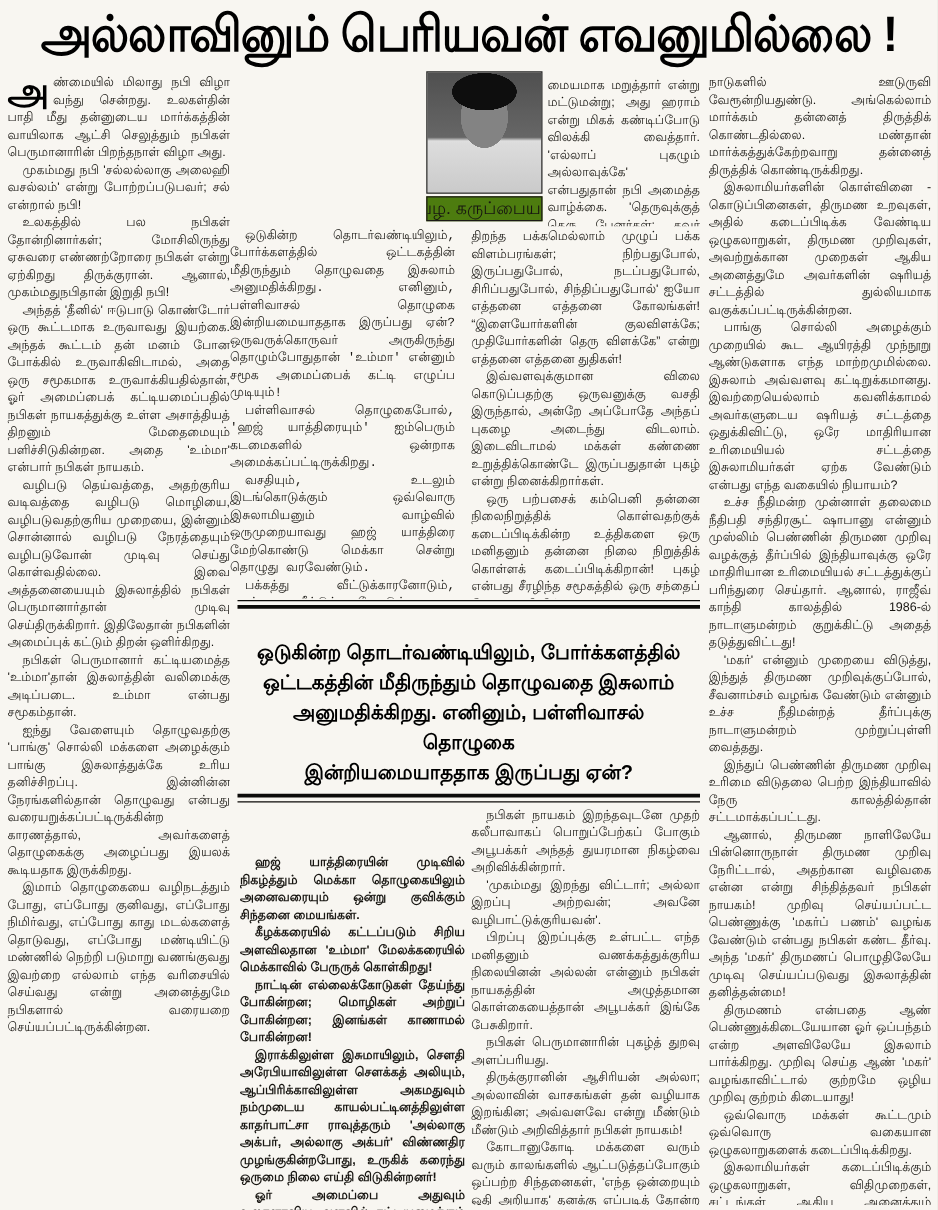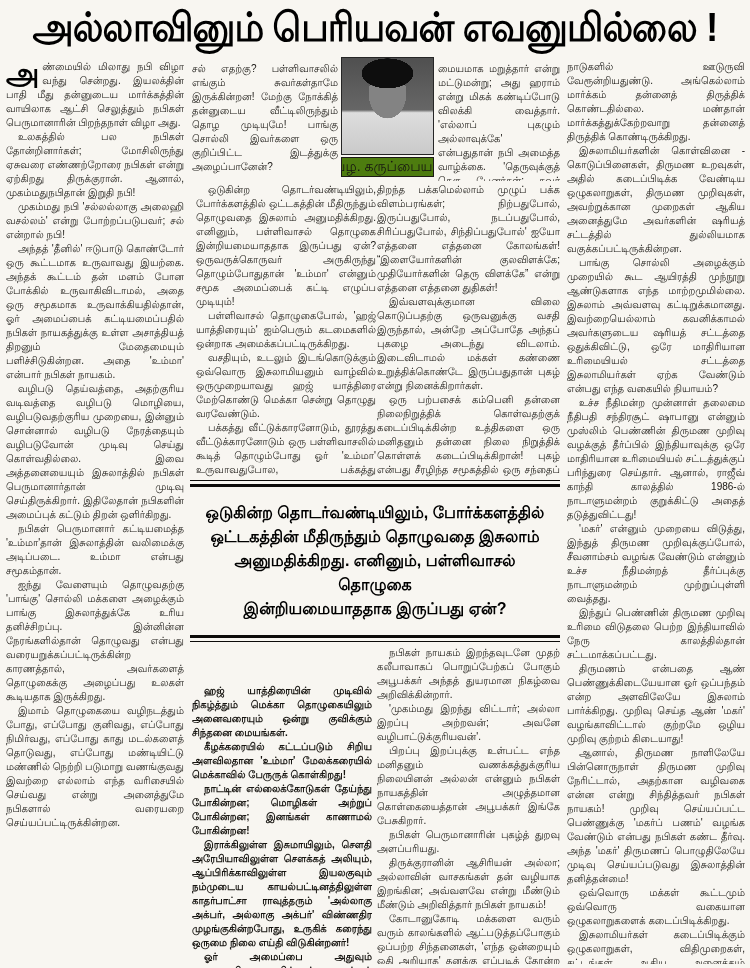--- a/index.html
+++ b/index.html
@@ -42,58 +42,55 @@
     font-size:14px; font-weight:normal; white-space:nowrap; overflow:hidden;
   }
   .pullquote {
     position:absolute; left:190px; top:480px; width:370px; height:162px;
     display:flex; flex-direction:column;
   }
   .dbl-rule { height:7px; }
   .dbl-rule.top { border-top:1.5px solid #0c0b09; border-bottom:3.5px solid #0c0b09; }
   .dbl-rule.bottom { border-top:3.5px solid #0c0b09; border-bottom:1.5px solid #0c0b09; }
   .pq-text {
-    flex:1; display:flex; flex-direction:column; justify-content:center;
+    flex:1; display:flex; flex-direction:column; justify-content:flex-end;
     text-align:center; font-weight:bold; font-size:16px; line-height:24px;
     padding:4px 6px; color:#000;
   }
   .pq-line { text-indent:0; }
   
   .c1  { left:6px;   top:60px;  width:178px; height:904px; }
   .c2a { left:192px; top:62px;  width:146px; height:119px; }
-  .c2b { left:196px; top:183px; width:180px; height:296px; }
+  .c2b { left:184px; top:183px; width:180px; height:296px;font-family:Liberation Mono, monospace; }
   .c3a { left:438px; top:62px;  width:122px; height:119px; }
   .c3b { left:377px; top:183px; width:183px; height:296px; }
   .c2c { left:192px; top:684px; width:180px; height:318px;font-weight:bold; }
   .c3c { left:377px; top:646px; width:183px; height:318px; }
   .c4  { left:567px; top:60px;  width:178px; height:904px; }
 </style>
 </head>
 <body>
 
 <div class="sheet">
 
   <div class="headline">அல்லாவினும் பெரியவன் எவனுமில்லை !</div>
 
   <div class="col c1">
-    <p class="para cont"><span class="dropcap">அ</span><span>ண்மையில் மிலாது நபி விழா வந்து சென்றது. இயலக்தின் பாதி மீது தன்னுடைய மார்க்கத்தின் வாயிலாக ஆட்சி செலுத்தும் நபிகள் பெருமானாரின் பிறந்தநாள் விழா அது.</span></p>
+    <p class="para cont"><span class="dropcap">அ</span><span>ண்மையில் மிலாது நபி விழா வந்து சென்றது. உலகள்தின் பாதி மீது தன்னுடைய மார்க்கத்தின் வாயிலாக ஆட்சி செலுத்தும் நபிகள் பெருமானாரின் பிறந்தநாள் விழா அது.</span></p>
     <div>
+        <p class="para">முகம்மது நபி 'சல்லல்லாகு அலைஹி வசல்லம்' என்று போற்றப்படுபவர்; சல் என்றால் நபி!</p>
         <p class="para">உலகத்தில் பல நபிகள் தோன்றினார்கள்; மோசிலிருந்து ஏசுவரை எண்ணற்றோரை நபிகள் என்று ஏற்கிறது திருக்குரான். ஆனால், முகம்மதுநபிதான் இறுதி நபி!</p>
-        <p class="para">முகம்மது நபி 'சல்லல்லாகு அலைஹி வசல்லம்' என்று போற்றப்படுபவர்; சல் என்றால் நபி!</p>
         <p class="para">அந்தத் 'தீனில்' ஈடுபாடு கொண்டோர் ஒரு கூட்டமாக உருவாவது இயற்கை. அந்தக் கூட்டம் தன் மனம் போன போக்கில் உருவாகிவிடாமல், அதை ஒரு சமூகமாக உருவாக்கியதில்தான், ஓர் அமைப்பைக் கட்டியமைப்பதில் நபிகள் நாயகத்துக்கு உள்ள அசாத்தியத் திறனும் மேதைமையும் பளிச்சிடுகின்றன. அதை 'உம்மா' என்பார் நபிகள் நாயகம்.</p>
         <p class="para">வழிபடு தெய்வத்தை, அதற்குரிய வடிவத்தை வழிபடு மொழியை, வழிபடுவதற்குரிய முறையை, இன்னும் சொன்னால் வழிபடு நேரத்தையும் வழிபடுவோன் முடிவு செய்து கொள்வதில்லை. இவை அத்தனையையும் இசுலாத்தில் நபிகள் பெருமானார்தான் முடிவு செய்திருக்கிறார். இதிலேதான் நபிகளின் அமைப்புக் கட்டும் திறன் ஒளிர்கிறது.</p>
         <p class="para">நபிகள் பெருமானார் கட்டியமைத்த 'உம்மா'தான் இசுலாத்தின் வலிமைக்கு அடிப்படை. உம்மா என்பது சமூகம்தான்.</p>
-        <p class="para">ஐந்து வேளையும் தொழுவதற்கு 'பாங்கு' சொல்லி மக்களை அழைக்கும் பாங்கு இசுலாத்துக்கே உரிய தனிச்சிறப்பு. இன்னின்ன நேரங்களில்தான் தொழுவது என்பது வரையறுக்கப்பட்டிருக்கின்ற காரணத்தால், அவர்களைத் தொழுகைக்கு அழைப்பது உலகள் கூடியதாக இருக்கிறது.</p>
+        <p class="para">ஐந்து வேளையும் தொழுவதற்கு 'பாங்கு' சொல்லி மக்களை அழைக்கும் பாங்கு இசுலாத்துக்கே உரிய தனிச்சிறப்பு. இன்னின்ன நேரங்களில்தான் தொழுவது என்பது வரையறுக்கப்பட்டிருக்கின்ற காரணத்தால், அவர்களைத் தொழுகைக்கு அழைப்பது இயலக் கூடியதாக இருக்கிறது.</p>
         <p class="para">இமாம் தொழுகையை வழிநடத்தும் போது, எப்போது குனிவது, எப்போது நிமிர்வது, எப்போது காது மடல்களைத் தொடுவது, எப்போது மண்டியிட்டு மண்ணில் நெற்றி படுமாறு வணங்குவது இவற்றை எல்லாம் எந்த வரிசையில் செய்வது என்று அனைத்துமே நபிகளால் வரையறை செய்யப்பட்டிருக்கின்றன.</p>
       </div>
   </div>
 
-  <div class="col c2a cont">
-      <p class="para">சல் எதற்கு? பள்ளிவாசலில் எங்கும் சுவர்கள்தாமே இருக்கின்றன! மேற்கு நோக்கித் தன்னுடைய வீட்டிலிருந்தும் தொழ முடியுமே! பாங்கு சொல்லி இவர்களை ஒரு குறிப்பிட்ட இடத்துக்கு அழைப்பானேன்?</p>
-    </div>
 
   <div class="photo"></div>
   <div class="caption">பழ. கருப்பையா</div>
 
   <div class="col c3a cont">
       <p class="para">மையமாக மறுத்தார் என்று மட்டுமன்று; அது ஹராம் என்று மிகக் கண்டிப்போடு விலக்கி வைத்தார். 'எல்லாப் புகழும் அல்லாவுக்கே' என்பதுதான் நபி அமைத்த வாழ்க்கை. 'தெருவுக்குத் தெரு பேனர்கள்; கவர் பேனர்கள்; பதினாறு</p>
     </div>
 
   <div class="col c2b">
       <p class="para">ஒடுகின்ற தொடர்வண்டியிலும், போர்க்களத்தில் ஒட்டகத்தின் மீதிருந்தும் தொழுவதை இசுலாம் அனுமதிக்கிறது. எனினும், பள்ளிவாசல் தொழுகை இன்றியமையாததாக இருப்பது ஏன்? ஒருவருக்கொருவர் அருகிருந்து தொழும்போதுதான் 'உம்மா' என்னும் சமூக அமைப்பைக் கட்டி எழுப்ப முடியும்!</p>
@@ -116,39 +113,39 @@
         <p class="pq-line">அனுமதிக்கிறது. எனினும், பள்ளிவாசல் தொழுகை</p>
         <p class="pq-line">இன்றியமையாததாக இருப்பது ஏன்?</p>
       </div>
     <div class="dbl-rule bottom"></div>
   </div>
 
   <div class="col c2c">
       <p class="para">ஹஜ் யாத்திரையின் முடிவில் நிகழ்த்தும் மெக்கா தொழுகையிலும் அனைவரையும் ஒன்று குவிக்கும் சிந்தனை மையங்கள்.</p>
       <p class="para">கீழக்கரையில் கட்டப்படும் சிறிய அளவிலதான 'உம்மா' மேலக்கரையில் மெக்காவில் பேருருக் கொள்கிறது!</p>
       <p class="para">நாட்டின் எல்லைக்கோடுகள் தேய்ந்து போகின்றன; மொழிகள் அற்றுப் போகின்றன; இனங்கள் காணாமல் போகின்றன!</p>
-      <p class="para">இராக்கிலுள்ள இசுமாயிலும், செளதி அரேபியாவிலுள்ள செளக்கத் அலியும், ஆப்பிரிக்காவிலுள்ள இயலகுவும் நம்முடைய காயல்பட்டினத்திலுள்ள காதர்பாட்சா ராவுத்தரும் 'அல்லாகு அக்பர், அல்லாகு அக்பர்' விண்ணதிர முழங்குகின்றபோது, உருகிக் கரைந்து ஒருமை நிலை எய்தி விடுகின்றனர்!</p>
+      <p class="para">இராக்கிலுள்ள இசுமாயிலும், செளதி அரேபியாவிலுள்ள செளக்கத் அலியும், ஆப்பிரிக்காவிலுள்ள அகமதுவும் நம்முடைய காயல்பட்டினத்திலுள்ள காதர்பாட்சா ராவுத்தரும் 'அல்லாகு அக்பர், அல்லாகு அக்பர்' விண்ணதிர முழங்குகின்றபோது, உருகிக் கரைந்து ஒருமை நிலை எய்தி விடுகின்றனர்!</p>
       <p class="para">ஓர் அமைப்பை அதுவும் உலகளாவிய அளவில் கட்டியமைக்கும் திறனில் நபிகள் நாயகத்துக்கு இணையாக யாருமில்லை!</p>
     </div>
 
   <div class="col c3c">
       <p class="para">நபிகள் நாயகம் இறந்தவுடனே முதற் கலீபாவாகப் பொறுப்பேற்கப் போகும் அபூபக்கர் அந்தத் துயரமான நிகழ்வை அறிவிக்கின்றார்.</p>
       <p class="para">'முகம்மது இறந்து விட்டார்; அல்லா இறப்பு அற்றவன்; அவனே வழிபாட்டுக்குரியவன்'.</p>
       <p class="para">பிறப்பு இறப்புக்கு உள்பட்ட எந்த மனிதனும் வணக்கத்துக்குரிய நிலையினன் அல்லன் என்னும் நபிகள் நாயகத்தின் அழுத்தமான கொள்கையைத்தான் அபூபக்கர் இங்கே பேசுகிறார்.</p>
       <p class="para">நபிகள் பெருமானாரின் புகழ்த் துறவு அளப்பரியது.</p>
       <p class="para">திருக்குரானின் ஆசிரியன் அல்லா; அல்லாவின் வாசகங்கள் தன் வழியாக இறங்கின; அவ்வளவே என்று மீண்டும் மீண்டும் அறிவித்தார் நபிகள் நாயகம்!</p>
       <p class="para">கோடானுகோடி மக்களை வரும் வரும் காலங்களில் ஆட்படுத்தப்போகும் ஒப்பற்ற சிந்தனைகள், 'எந்த ஒன்றையும் ஓதி அறியாத' தனக்கு எப்படித் தோன்ற முடியும் என்பதே நபிகளின் நிலைப்பாடு! ஆகவே அல்லா ஓதுவித்ததைத் திரும்ப ஓதுகின்றவராகவே தன்னை வெளிப்படுத்திக் கொள்கிறார் பெருமானார்.</p>
     </div>
 
   <div class="col c4 cont">
       <p class="para">நாடுகளில் ஊடுருவி வேரூன்றியதுண்டு. அங்கெல்லாம் மார்க்கம் தன்னைத் திருத்திக் கொண்டதில்லை. மண்தான் மார்க்கத்துக்கேற்றவாறு தன்னைத் திருத்திக் கொண்டிருக்கிறது.</p>
       <p class="para">இசுலாமியர்களின் கொள்வினை - கொடுப்பினைகள், திருமண உறவுகள், அதில் கடைப்பிடிக்க வேண்டிய ஒழுகலாறுகள், திருமண முறிவுகள், அவற்றுக்கான முறைகள் ஆகிய அனைத்துமே அவர்களின் ஷரியத் சட்டத்தில் துல்லியமாக வகுக்கப்பட்டிருக்கின்றன.</p>
       <p class="para">பாங்கு சொல்லி அழைக்கும் முறையில் கூட ஆயிரத்தி முந்நூறு ஆண்டுகளாக எந்த மாற்றமுமில்லை. இசுலாம் அவ்வளவு கட்டிறுக்கமானது. இவற்றையெல்லாம் கவனிக்காமல் அவர்களுடைய ஷரியத் சட்டத்தை ஒதுக்கிவிட்டு, ஒரே மாதிரியான உரிமையியல் சட்டத்தை இசுலாமியர்கள் ஏற்க வேண்டும் என்பது எந்த வகையில் நியாயம்?</p>
       <p class="para">உச்ச நீதிமன்ற முன்னாள் தலைமை நீதிபதி சந்திரசூட் ஷாபானு என்னும் முஸ்லிம் பெண்ணின் திருமண முறிவு வழக்குத் தீர்ப்பில் இந்தியாவுக்கு ஒரே மாதிரியான உரிமையியல் சட்டத்துக்குப் பரிந்துரை செய்தார். ஆனால், ராஜீவ் காந்தி காலத்தில் 1986-ல் நாடாளுமன்றம் குறுக்கிட்டு அதைத் தடுத்துவிட்டது!</p>
       <p class="para">'மகர்' என்னும் முறையை விடுத்து, இந்துத் திருமண முறிவுக்குப்போல், சீவனாம்சம் வழங்க வேண்டும் என்னும் உச்ச நீதிமன்றத் தீர்ப்புக்கு நாடாளுமன்றம் முற்றுப்புள்ளி வைத்தது.</p>
       <p class="para">இந்துப் பெண்ணின் திருமண முறிவு உரிமை விடுதலை பெற்ற இந்தியாவில் நேரு காலத்தில்தான் சட்டமாக்கப்பட்டது.</p>
+      <p class="para">ஆனால், திருமண நாளிலேயே பின்னொருநாள் திருமண முறிவு நேரிட்டால், அதற்கான வழிவகை என்ன என்று சிந்தித்தவர் நபிகள் நாயகம்! முறிவு செய்யப்பட்ட பெண்ணுக்கு 'மகர்ப் பணம்' வழங்க வேண்டும் என்பது நபிகள் கண்ட தீர்வு. அந்த 'மகர்' திருமணப் பொழுதிலேயே முடிவு செய்யப்படுவது இசுலாத்தின் தனித்தன்மை!</p>
       <p class="para">திருமணம் என்பதை ஆண் பெண்ணுக்கிடையேயான ஓர் ஒப்பந்தம் என்ற அளவிலேயே இசுலாம் பார்க்கிறது. முறிவு செய்த ஆண் 'மகர்' வழங்காவிட்டால் குற்றமே ஒழிய முறிவு குற்றம் கிடையாது!</p>
-      <p class="para">ஆனால், திருமண நாளிலேயே பின்னொருநாள் திருமண முறிவு நேரிட்டால், அதற்கான வழிவகை என்ன என்று சிந்தித்தவர் நபிகள் நாயகம்! முறிவு செய்யப்பட்ட பெண்ணுக்கு 'மகர்ப் பணம்' வழங்க வேண்டும் என்பது நபிகள் கண்ட தீர்வு. அந்த 'மகர்' திருமணப் பொழுதிலேயே முடிவு செய்யப்படுவது இசுலாத்தின் தனித்தன்மை!</p>
       <p class="para">ஒவ்வொரு மக்கள் கூட்டமும் ஒவ்வொரு வகையான ஒழுகலாறுகளைக் கடைப்பிடிக்கிறது.</p>
       <p class="para">இசுலாமியர்கள் கடைப்பிடிக்கும் ஒழுகலாறுகள், விதிமுறைகள், சட்டங்கள் ஆகிய அனைத்தும் அல்லாவினால் சொல்லப்பட்டு நபிகளின் வழியாக இறங்கியவை.</p>
     </div>
 
 </div>
 
 </body></html>

